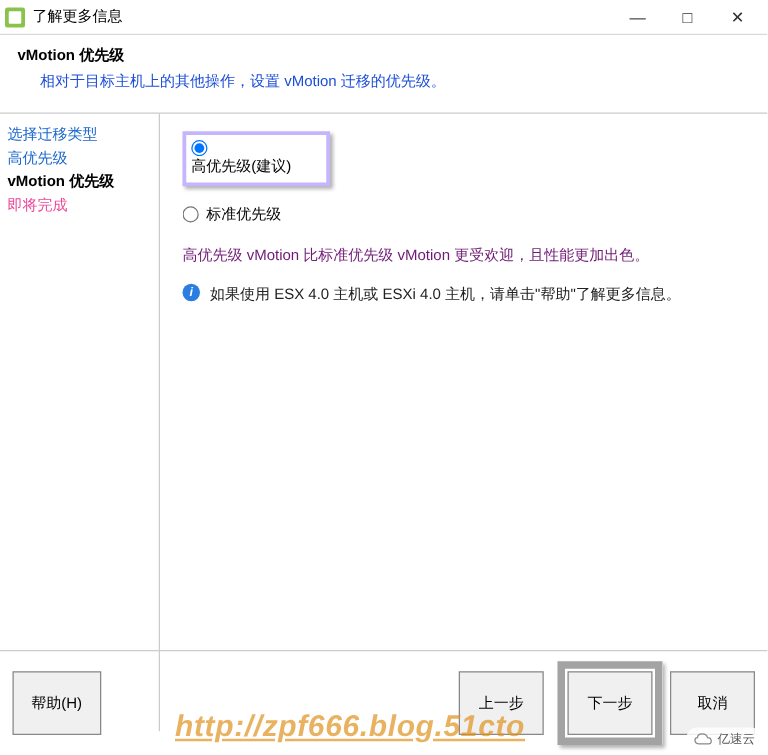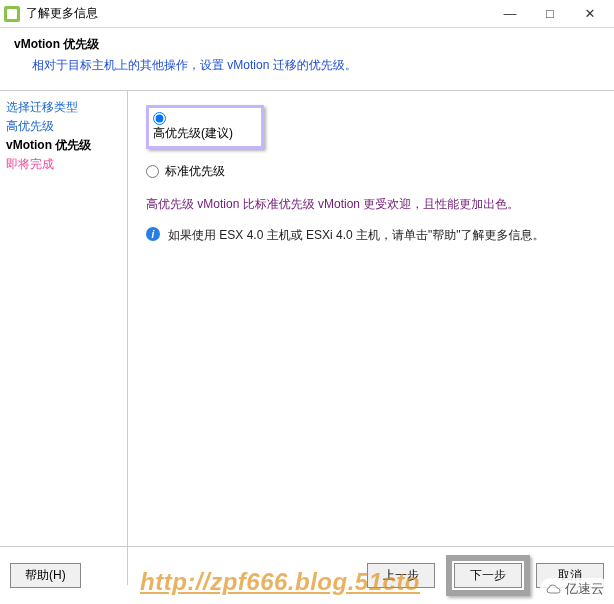--- a/index.html
+++ b/index.html
@@ -27,28 +27,28 @@
     .main-panel { flex: 1; padding: 14px 18px; position: relative; }
     .radio-row { display: flex; align-items: center; margin-bottom: 14px; font-size: 12px; }
     .radio-row input { margin-right: 6px; }
     .highlight-box { border: 3px solid #c4b5fd; display: inline-flex; align-items: flex-start; padding: 4px 28px 4px 4px; box-shadow: 2px 2px 3px rgba(0,0,0,0.3); flex-direction: column; }
     
     .desc-text { margin-top: 16px; font-size: 12px; color: #701a75; }
     .info-row { display: flex; align-items: flex-start; margin-top: 14px; font-size: 12px; color: #222; }
     .info-icon { width: 14px; height: 14px; border-radius: 50%; background: #2a7de1; color: #fff; font-size: 10px; display: flex; align-items: center; justify-content: center; margin-right: 8px; flex-shrink: 0; font-style: italic; font-weight: bold; }
     
     .footer { position: absolute; bottom: 0; left: 0; right: 0; border-top: 1px solid #ccc; padding: 8px 10px; display: flex; align-items: center; }
-    .btn { border: 1px solid #888; background: #f0f0f0; padding: 3px 14px; font-size: 12px; cursor: pointer; margin-left: 6px; min-width: 68px; }
+    .btn { border: 1px solid #888; background: #f0f0f0; padding: 16px 14px; font-size: 12px; cursor: pointer; margin-left: 6px; min-width: 68px; }
     .btn.help { margin-left: 0; }
     .spacer { flex: 1; }
     .btn-highlight { border: 6px solid #a3a3a3; padding: 2px; box-shadow: 2px 2px 3px rgba(0,0,0,0.3); display: inline-block; margin-left: 11px; }
     .btn-highlight .btn { margin-left: 0; }
     
     .watermark { position: absolute; bottom: 8px; left: 140px; font-size: 24px; font-style: italic; font-weight: bold; color: rgba(224,145,30,0.7); pointer-events: none; letter-spacing: 0.5px; text-decoration: underline; }
-    .corner-logo { position: absolute; right: 4px; bottom: 4px; display: flex; align-items: center; background: rgba(255,255,255,0.85); border-radius: 12px; padding: 2px 6px; font-size: 13px; color: #555; justify-content: center; }
+    .corner-logo { position: absolute; right: 4px; bottom: 4px; display: flex; align-items: center; background: rgba(255,255,255,0.85); border-radius: 12px; padding: 2px 6px; font-size: 10px; color: #555; justify-content: center; }
     .corner-logo svg { margin-right: 3px; }
   </style>
 </head>
 <body>
 
 <div class="titlebar">
   <div class="titlebar-icon"></div>
   <div class="titlebar-text">了解更多信息</div>
   <div class="window-controls">
     <div class="win-btn">—</div>

